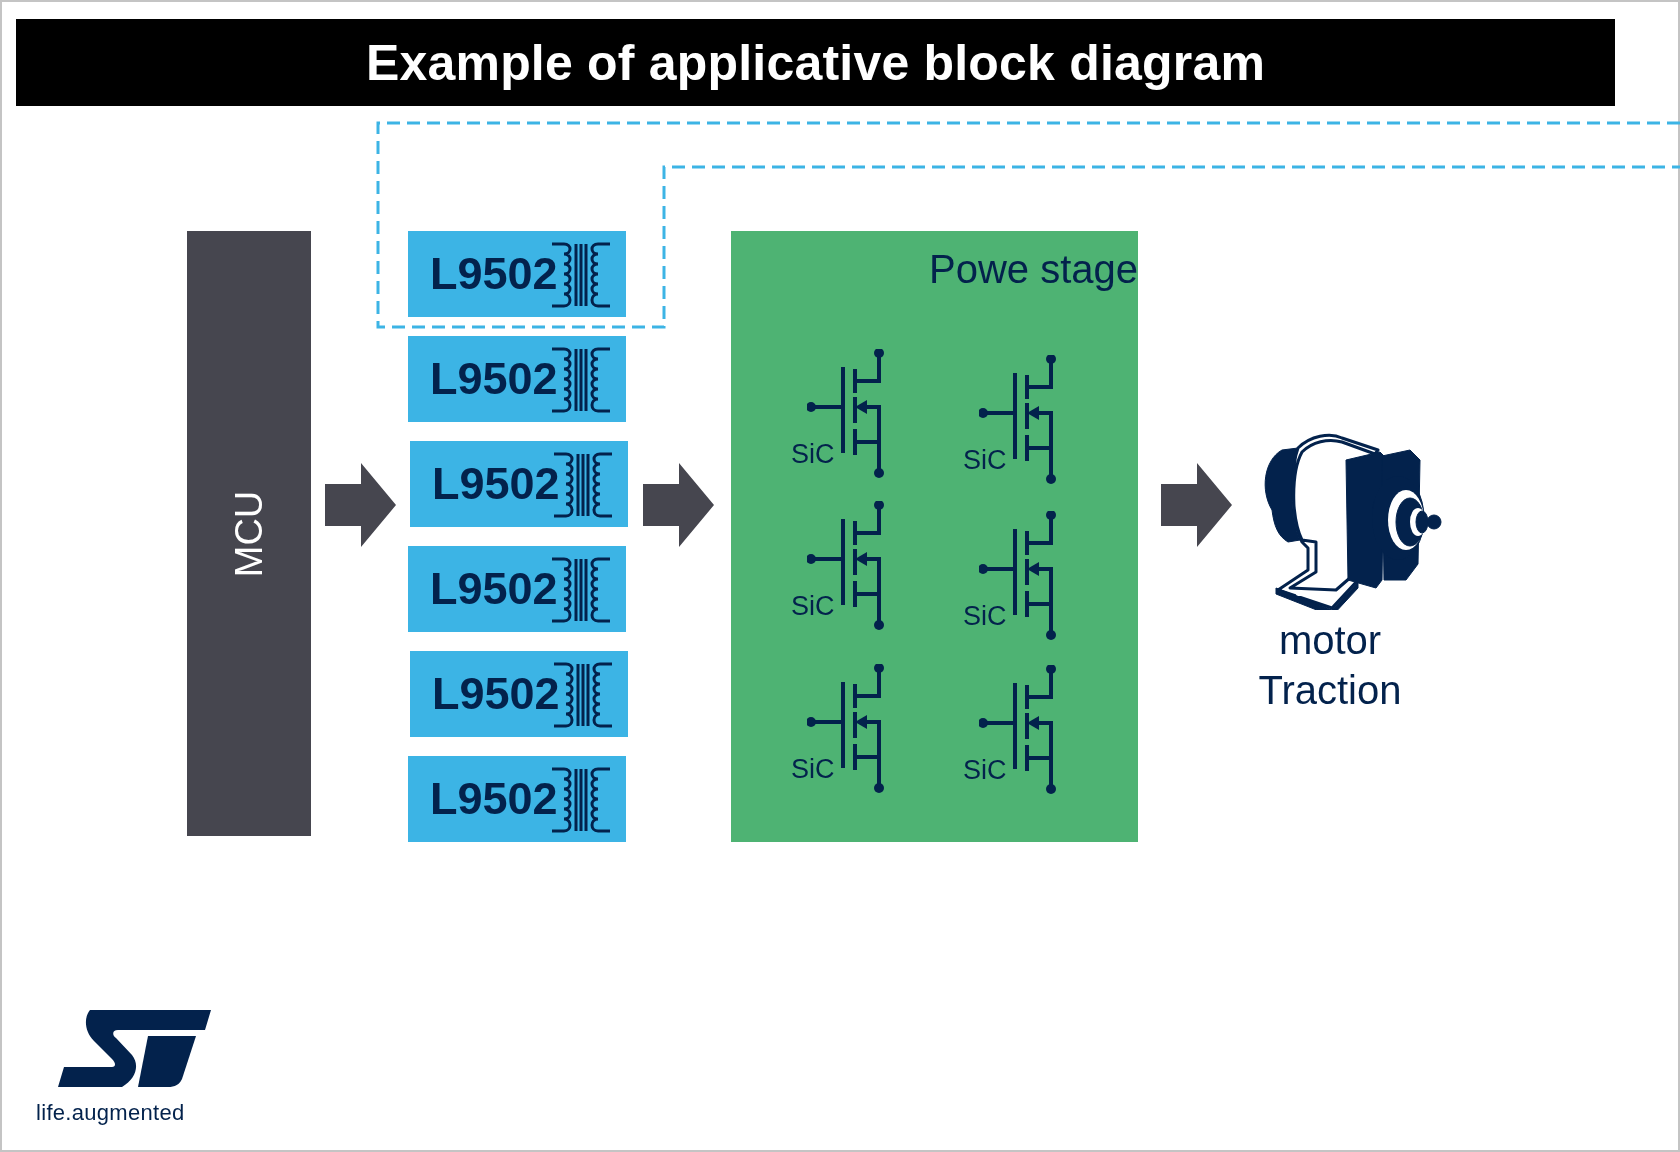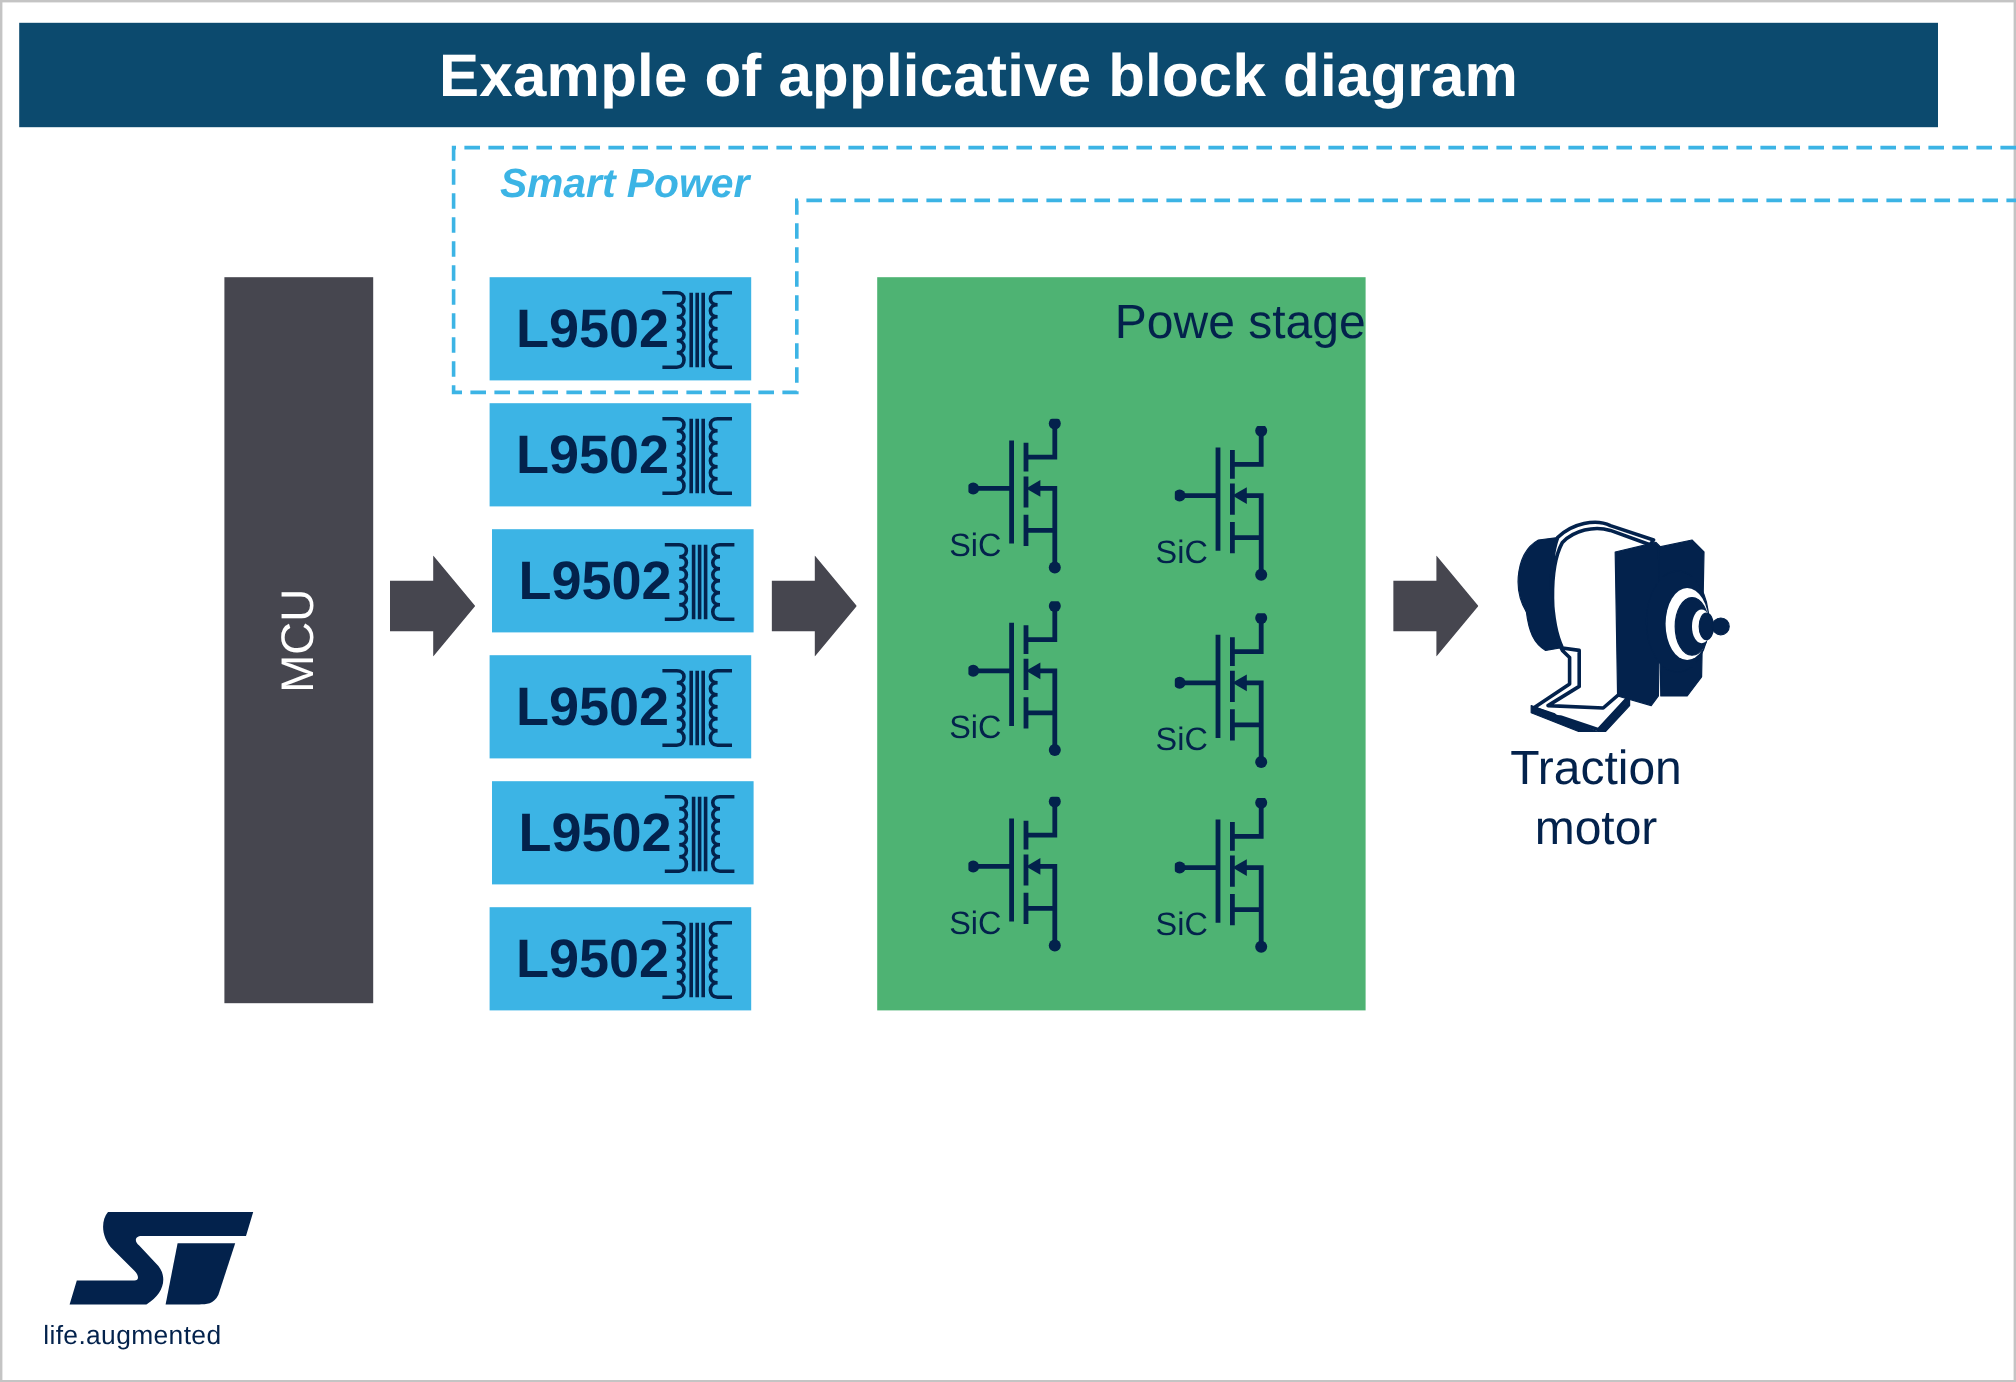--- a/index.html
+++ b/index.html
@@ -1,18 +1,18 @@
 <!DOCTYPE html>
 <html><head>
 <meta charset="utf-8">
 <style>
   html, body { margin:0; padding:0; }
   body { width:1680px; height:1152px; position:relative; background:#ffffff; overflow:hidden; font-family:"Liberation Sans", sans-serif; }
   .frame { position:absolute; left:0; top:0; width:1676px; height:1148px; border:2px solid #c4c4c4; }
-  .title-bar { position:absolute; left:16px; top:19px; width:1599px; height:87px; background:#0c4a6e; display:flex; align-items:center; justify-content:center; }
+  .title-bar { position:absolute; left:16px; top:19px; width:1599px; height:87px; background:#000000; display:flex; align-items:center; justify-content:center; }
   .title-bar span { color:#fff; font-weight:bold; font-size:50px; letter-spacing:0.2px; }
   .mcu { position:absolute; left:187px; top:231px; width:124px; height:605px; background:#46464f; }
   .mcu span { position:absolute; left:50%; top:50%; transform:translate(-50%,-50%) rotate(-90deg); color:#fff; font-size:38px; white-space:nowrap; }
   .arrow { position:absolute; width:71px; height:84px; }
   .spb-label { position:absolute; left:377px; top:132px; width:287px; text-align:center; color:#3cb4e5; font-weight:bold; font-style:italic; font-size:34px; line-height:43px; }
   .dash-svg { position:absolute; left:0; top:0; }
   .l9502 { position:absolute; left:408px; width:218px; height:86px; background:#3cb4e5; }
   .l9502 .lbl { position:absolute; left:22px; top:0; height:86px; line-height:86px; color:#03224c; font-weight:bold; font-size:45px; }
   .l9502 svg { position:absolute; left:142px; top:11px; }
   .power { position:absolute; left:731px; top:231px; width:407px; height:611px; background:#4eb373; }
@@ -32,21 +32,20 @@
 <div class="title-bar">
   <span>Example of applicative block diagram</span>
 </div>
 
 <svg class="dash-svg" width="1680" height="400">
   <g fill="none" stroke="#3cb4e5" stroke-width="3" stroke-dasharray="13 7">
     <path d="M1680 123 L378 123 L378 327 L664 327 L664 167 L1680 167"></path>
   </g>
 </svg>
 <div class="spb-label">
-  <div>Smart Power</div>
 </div>
 
 <div class="mcu">
   <span>MCU</span>
 </div>
 
 <svg class="arrow" style="left:325px;top:463px" viewBox="0 0 71 84">
     <path d="M0 21 H36 V0 L71 42 L36 84 V63 H0 Z" fill="#46464f"></path>
   </svg>
 <svg class="arrow" style="left:643px;top:463px" viewBox="0 0 71 84">
@@ -274,21 +273,21 @@
     <ellipse cx="156" cy="90" rx="18" ry="30" fill="#fff" stroke="none"></ellipse>
     <ellipse cx="160" cy="92" rx="14" ry="24" fill="#03224c"></ellipse>
     <ellipse cx="168" cy="92" rx="8" ry="14" fill="#fff" stroke="none"></ellipse>
     <ellipse cx="172" cy="92" rx="6" ry="11" fill="#03224c"></ellipse>
     <circle cx="184" cy="92" r="7"></circle>
     <ellipse cx="76" cy="150" rx="4" ry="2" fill="#fff" stroke="none"></ellipse>
     <ellipse cx="50" cy="164" rx="4" ry="2" fill="#fff" stroke="none"></ellipse>
   </g>
 </svg>
 <div class="motor-lbl">
+  <div>motor</div>
   <div>Traction</div>
-  <div>motor</div>
 </div>
 
 <svg class="logo" width="160" height="90" viewBox="0 0 160 90">
   <path d="M36 3 H157 L151 23 H64 C58 23 58 28 62 31 L78 48 C86 58 82 72 68 80 H4 L10 60 H58 C62 60 62 56 58 52 L40 34 C30 24 30 10 36 3 Z" fill="#03224c"></path>
   <path d="M94 29 H142 L128 72 C124 80 118 80 112 80 H84 Z" fill="#03224c"></path>
 </svg>
 <div class="logo-txt">life.augmented</div>
 
 </body></html>

